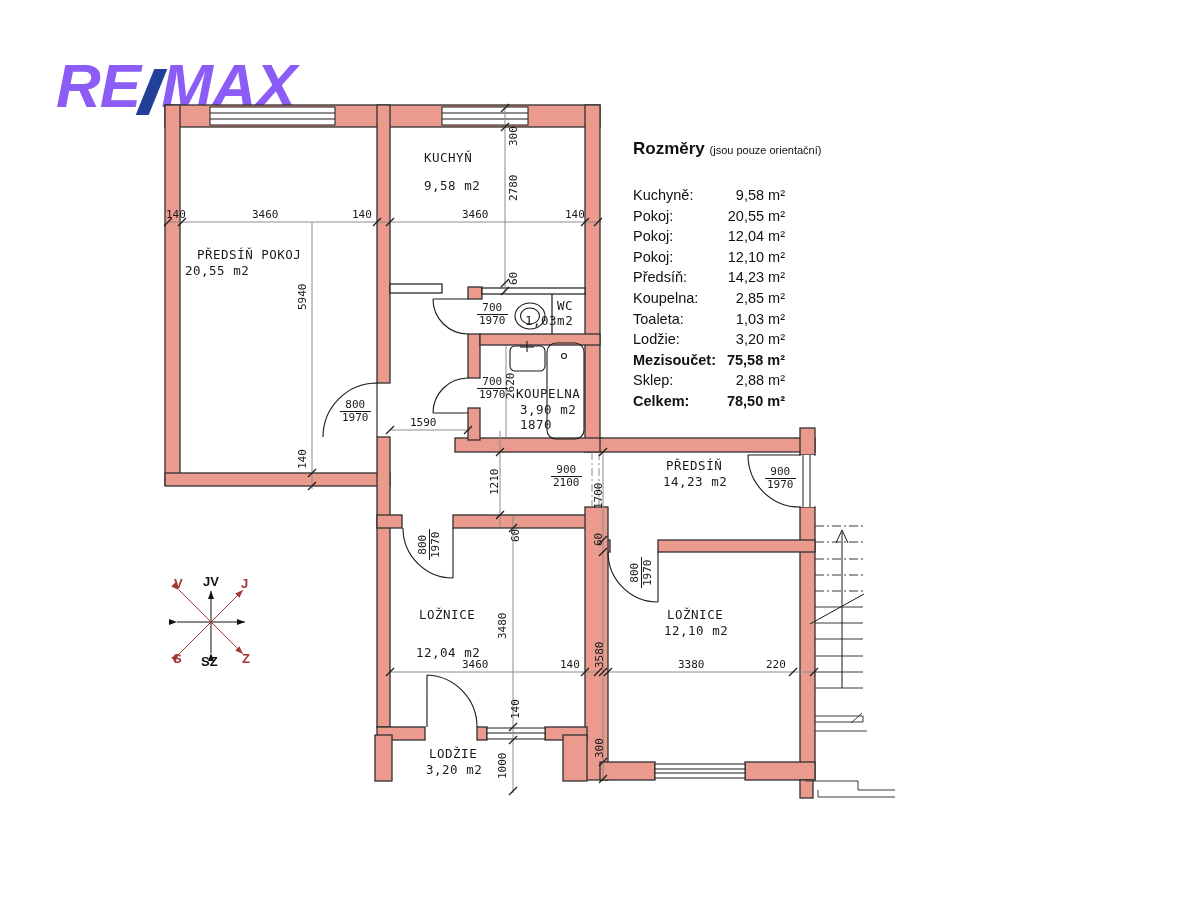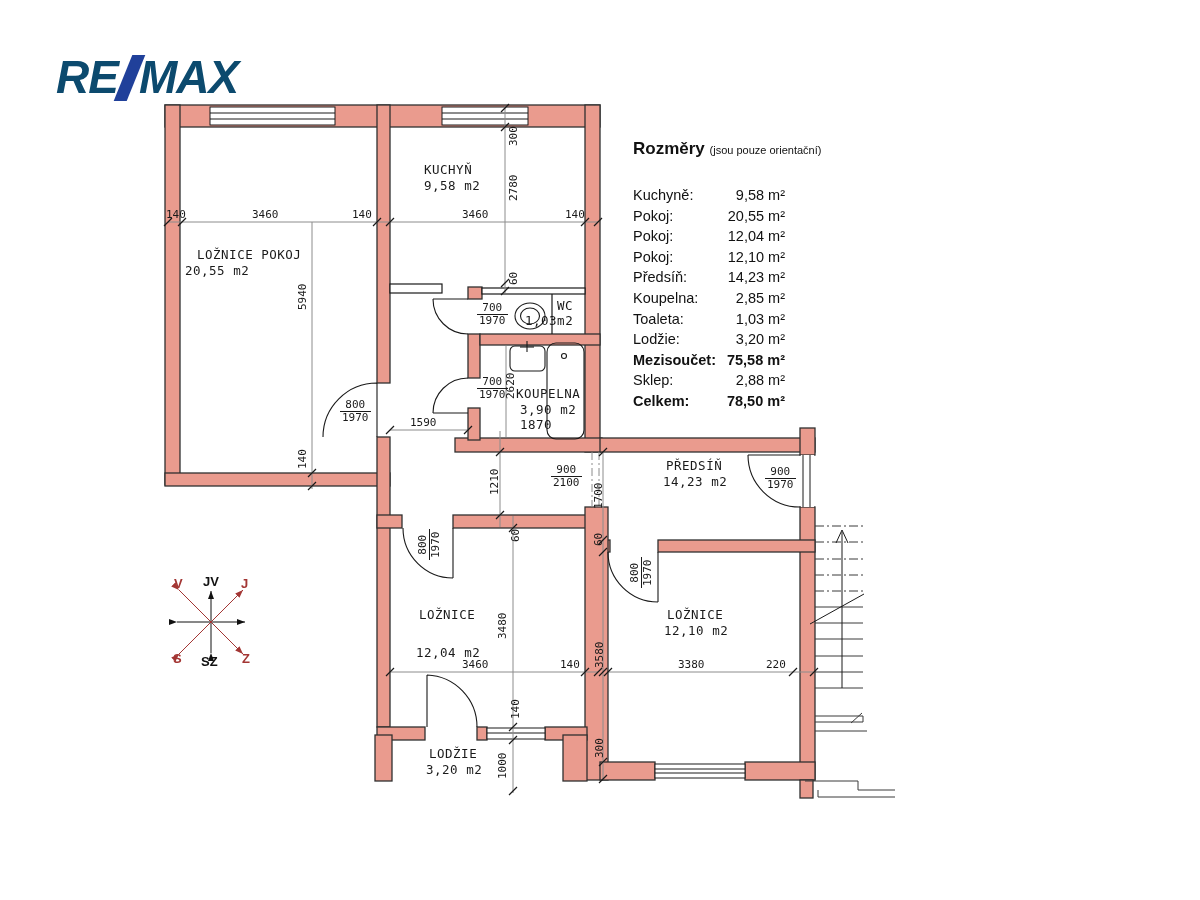--- a/index.html
+++ b/index.html
@@ -1,22 +1,22 @@
 <!DOCTYPE html>
 <html><head>
 <meta charset="utf-8">
 <style>
   html,body{margin:0;padding:0;background:#fff;}
   .canvas{position:relative;width:1200px;height:900px;background:#fff;overflow:hidden;
           font-family:"Liberation Sans",sans-serif;}
   svg{position:absolute;left:0;top:0;}
   
   .logo{position:absolute;left:56px;top:50px;white-space:nowrap;}
-  .logo .lr{color:#0c4a6e;font-family:"Liberation Sans",sans-serif;
-            font-weight:bold;font-style:italic;font-size:46px;letter-spacing:-1px;}
+  .logo .lr{color:#8b5cf6;font-family:"Liberation Sans",sans-serif;
+            font-weight:bold;font-style:italic;font-size:62px;letter-spacing:-1px;}
   .logo .ls{display:inline-block;width:13px;height:46px;background:#20409A;
             transform:skewX(-22deg);margin:0 3px -8px 5px;}
   
   .legend{position:absolute;left:633px;top:139px;width:152px;color:#111;}
   .legend-title{font-size:17px;font-weight:bold;white-space:nowrap;}
   .legend-title .sub{font-size:11px;font-weight:normal;}
   .legend-rows{margin-top:26px;}
   .lrow{display:flex;justify-content:space-between;font-size:14.5px;height:20.6px;line-height:20.6px;}
   .lrow.bold{font-weight:bold;}
   
@@ -124,23 +124,23 @@
       M308,477 L316,469 M308,490 L316,482
       M501,112 L509,104 M501,131 L509,123 M501,287 L509,279 M501,295 L509,287
       M496,456 L504,448 M496,519 L504,511
       M386,434 L394,426 M464,434 L472,426
       M509,532 L517,524 M509,731 L517,723 M509,744 L517,736 M509,795 L517,787
       M599,456 L607,448 M599,544 L607,536 M599,556 L607,548 M599,676 L607,668 M599,766 L607,758 M599,783 L607,775
       M386,676 L394,668 M581,676 L589,668 M594,676 L602,668
       M604,676 L612,668 M789,676 L797,668 M810,676 L818,668"></path>
   </svg>
 
-  <div class="t room" style="left:197px;top:247px">LOŽNICE POKOJ</div>
+  <div class="t room" style="left:197px;top:247px">PŘEDSÍŇ POKOJ</div>
   <div class="t room" style="left:185px;top:263px">20,55 m2</div>
-  <div class="t room" style="left:424px;top:162px">KUCHYŇ</div>
+  <div class="t room" style="left:424px;top:150px">KUCHYŇ</div>
   <div class="t room" style="left:424px;top:178px">9,58 m2</div>
   <div class="t room" style="left:557px;top:298px">WC</div>
   <div class="t room" style="left:525px;top:313px">1,03m2</div>
   <div class="t room" style="left:516px;top:386px">KOUPELNA</div>
   <div class="t room" style="left:520px;top:402px">3,90 m2</div>
   <div class="t room" style="left:520px;top:417px">1870</div>
   <div class="t room" style="left:666px;top:458px">PŘEDSÍŇ</div>
   <div class="t room" style="left:663px;top:474px">14,23 m2</div>
   <div class="t room" style="left:419px;top:607px">LOŽNICE</div>
   <div class="t room" style="left:416px;top:645px">12,04 m2</div>

